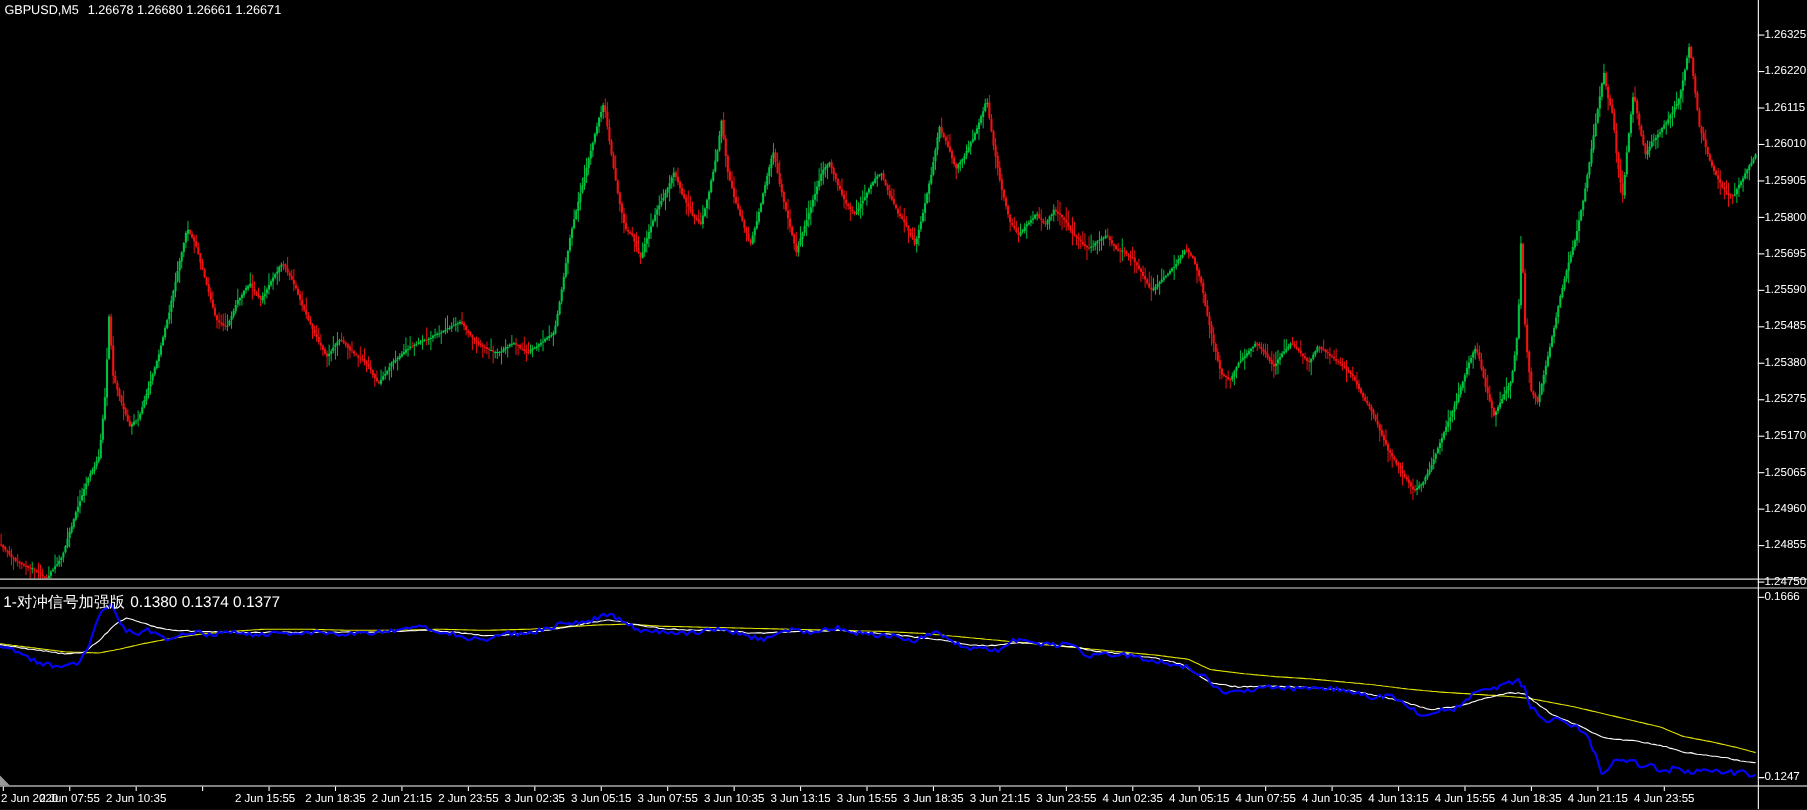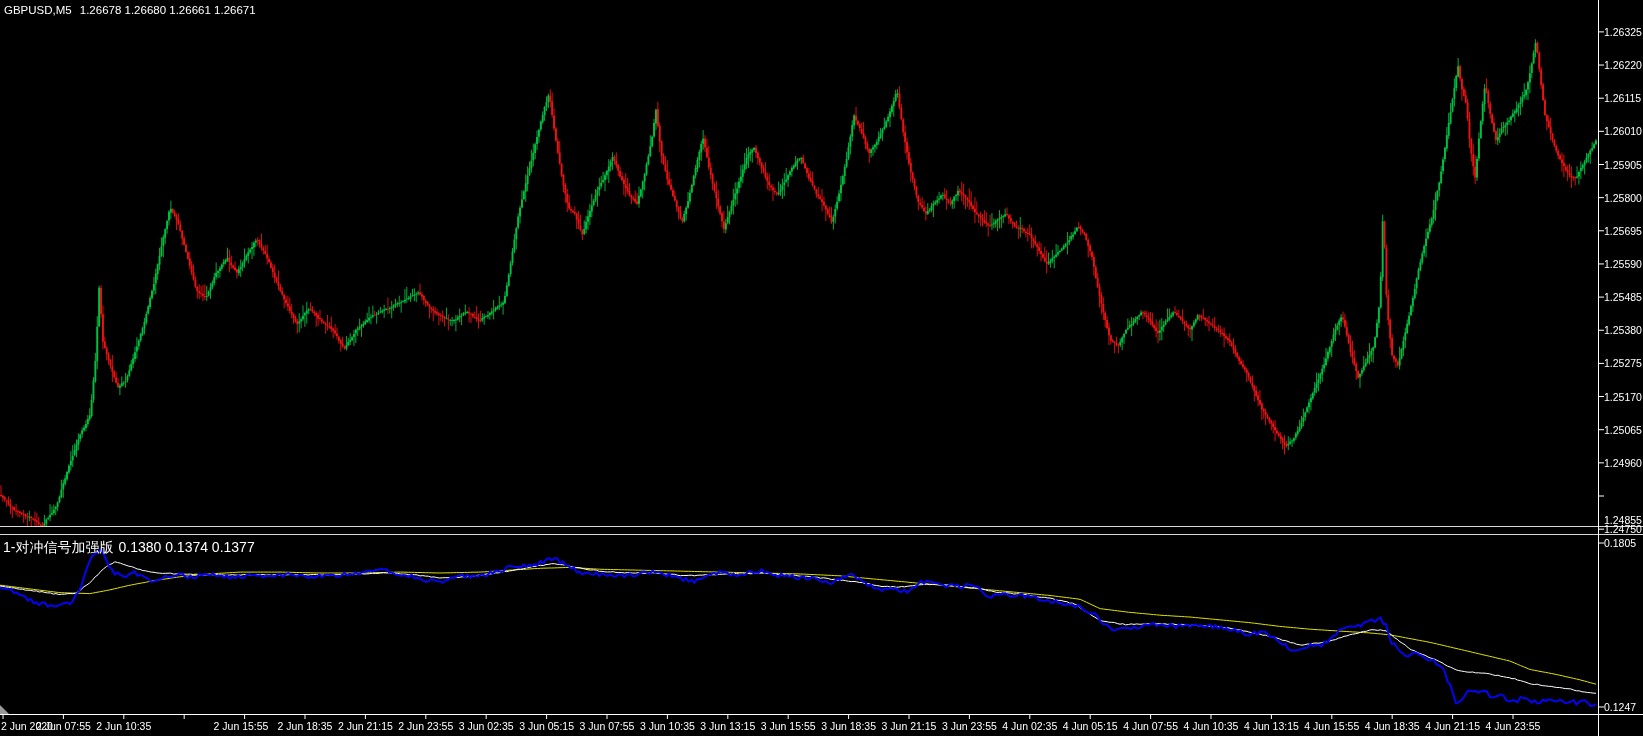--- a/index.html
+++ b/index.html
@@ -119,25 +119,25 @@
         <div class="axis-label" style="left: 1604px; top: 164.5px;">1.25905</div>
         <div class="axis-label" style="left: 1604px; top: 197.6px;">1.25800</div>
         <div class="axis-label" style="left: 1604px; top: 230.8px;">1.25695</div>
         <div class="axis-label" style="left: 1604px; top: 263.9px; text-align: center;">1.25590</div>
         <div class="axis-label" style="left: 1604px; top: 297.1px;">1.25485</div>
         <div class="axis-label" style="left: 1604px; top: 330.2px;">1.25380</div>
         <div class="axis-label" style="left: 1604px; top: 363.4px;">1.25275</div>
         <div class="axis-label" style="left: 1604px; top: 396.6px;">1.25170</div>
         <div class="axis-label" style="left: 1604px; top: 429.7px;">1.25065</div>
         <div class="axis-label" style="left: 1604px; top: 462.9px;">1.24960</div>
-        <div class="axis-label" style="left: 1604px; top: 520px;">1.24855</div>
+        <div class="axis-label" style="left: 1604px; top: 496px;">1.24855</div>
         <div class="axis-label" style="left: 1604px; top: 529.2px;">1.24750</div>
       </div>
     <div id="indicator-axis">
-        <div class="axis-label" style="left: 1604px; top: 543px;">0.1805</div>
+        <div class="axis-label" style="left: 1604px; top: 543px;">0.1666</div>
         <div class="axis-label" style="left: 1604px; top: 707px;">0.1247</div>
       </div>
     <div id="time-axis">
         <div class="time-label first" style="left: 1px;">2 Jun 2020</div>
         <div class="time-label" style="left: 63.4px;">2 Jun 07:55</div>
         <div class="time-label" style="left: 123.8px;">2 Jun 10:35</div>
         <div class="time-label" style="left: 184.2px; margin-top: 44px;">2 Jun 13:15</div>
         <div class="time-label" style="left: 241px;">2 Jun 15:55</div>
         <div class="time-label" style="left: 305px;">2 Jun 18:35</div>
         <div class="time-label" style="left: 365.4px;">2 Jun 21:15</div>

